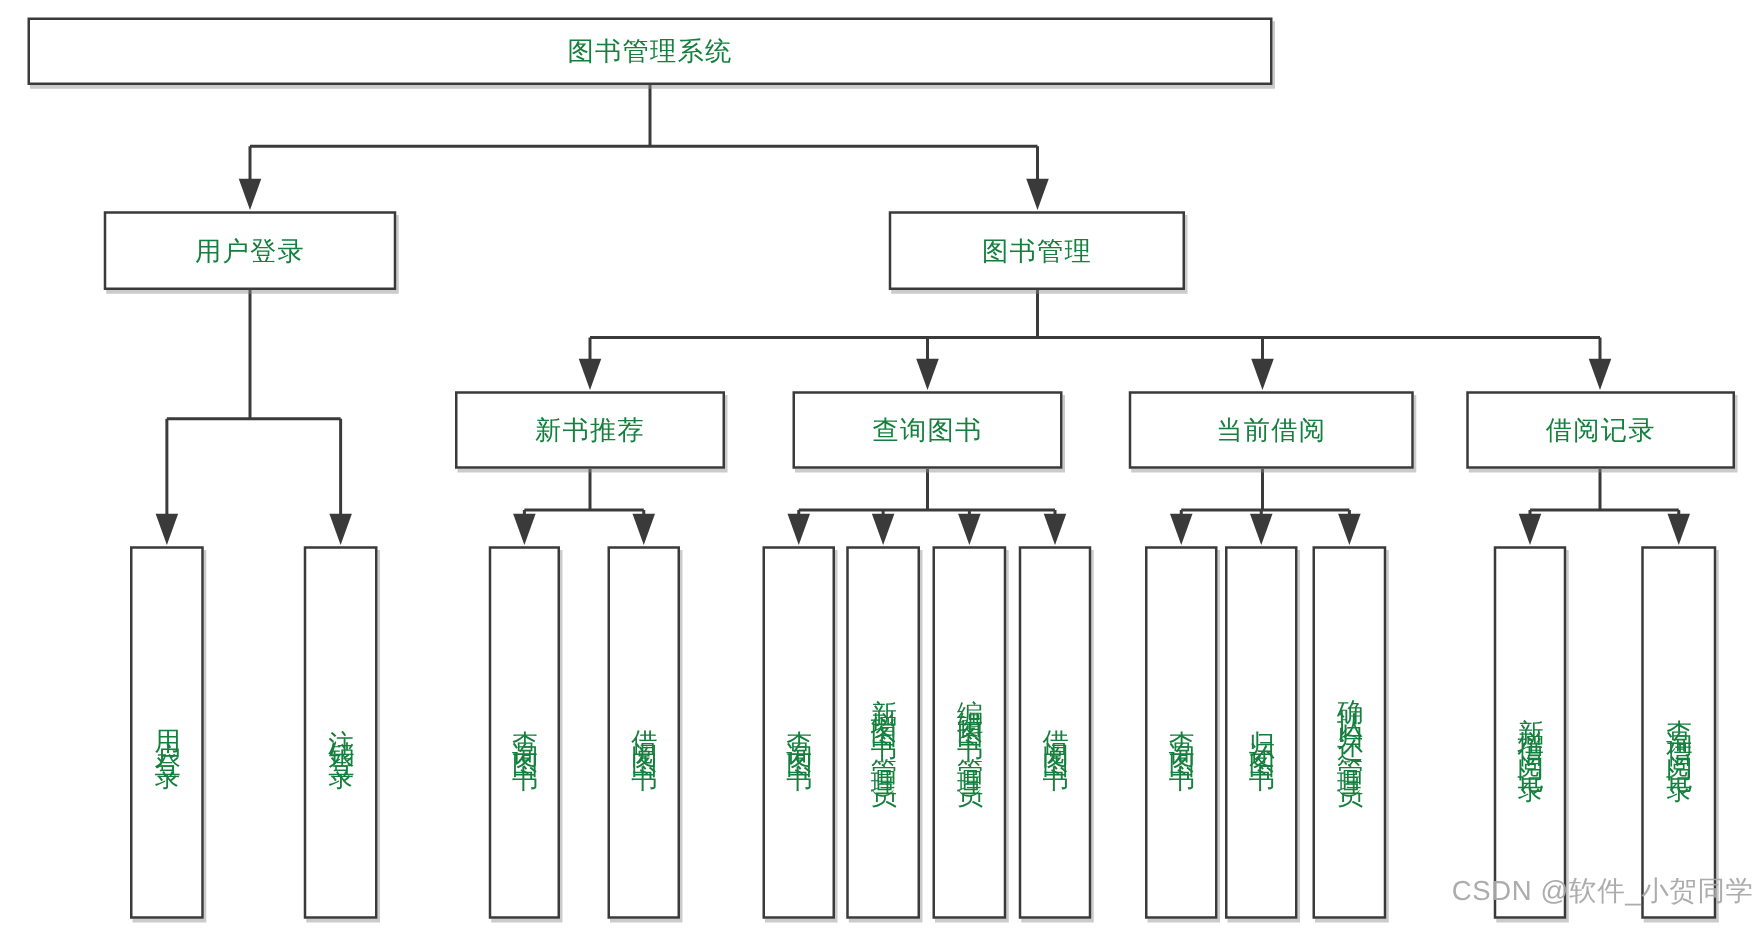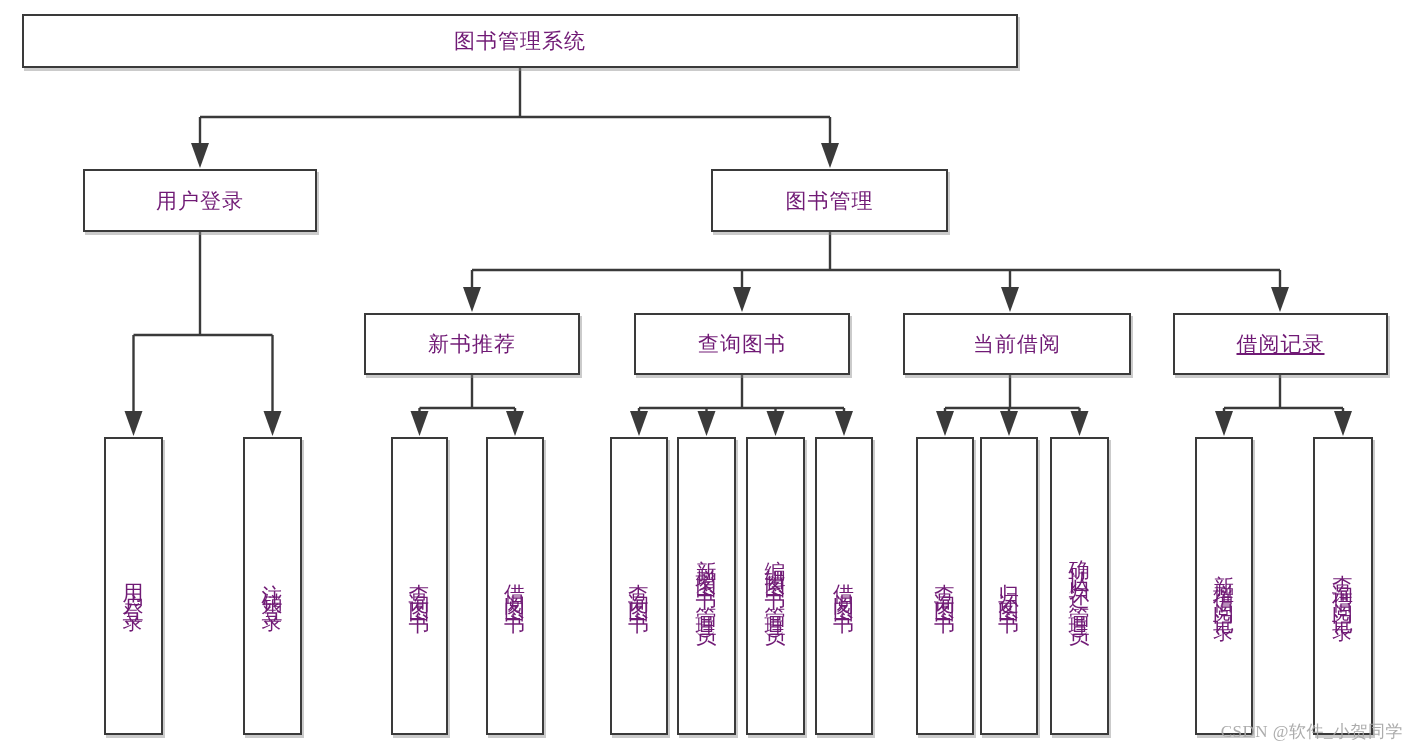--- a/index.html
+++ b/index.html
@@ -6,57 +6,56 @@
   #stage{
     position:relative;width:1405px;height:747px;background:#ffffff;overflow:hidden;
     font-family:"Liberation Sans","DejaVu Sans",sans-serif;color:#333333;
   }
   .wires{position:absolute;left:0;top:0;width:1405px;height:747px;pointer-events:none;}
   .wires line, .wires polyline{stroke:#3a3a3a;stroke-width:2.4;fill:none;}
   .wires polygon{fill:#3a3a3a;stroke:none;}
   .node{
     position:absolute;box-sizing:border-box;border:2.5px solid #3a3a3a;background:#ffffff;
     display:flex;align-items:center;justify-content:center;
-    font-size:21px;letter-spacing:1px;color:#701a75;
+    font-size:21px;letter-spacing:1px;color:#15803d;
     box-shadow:2px 3px 0 rgba(140,140,140,0.45);
   }
   .leaf{
     writing-mode:vertical-rl;text-orientation:mixed;
     font-size:21px;letter-spacing:0.45em;line-height:1;
     padding:4px 0;
   }
   
   #n-root{left:22px;top:14px;width:996px;height:54px;}
   
   #n-login{left:83px;top:169px;width:234px;height:63px;}
   #n-mgmt{left:711px;top:169px;width:237px;height:63px;}
   
   #n-newbook{left:364px;top:313px;width:216px;height:62px;}
   #n-borrow{left:634px;top:313px;width:216px;height:62px;}
   #n-current{left:903px;top:313px;width:228px;height:62px;}
-  #n-records{left:1173px;top:313px;width:215px;height:62px;text-decoration:underline;}
+  #n-records{left:1173px;top:313px;width:215px;height:62px;}
   
   #n-login-user{left:104px;top:437px;width:59px;height:298px;}
   #n-login-logout{left:243px;top:437px;width:59px;height:298px;}
   #n-new-query{left:391px;top:437px;width:57px;height:298px;}
   #n-new-borrow{left:486px;top:437px;width:58px;height:298px;}
   #n-bb-query{left:610px;top:437px;width:58px;height:298px;}
   #n-bb-add{left:677px;top:437px;width:59px;height:298px;}
   #n-bb-edit{left:746px;top:437px;width:59px;height:298px;}
   #n-bb-borrow{left:815px;top:437px;width:58px;height:298px;}
   #n-cb-query{left:916px;top:437px;width:58px;height:298px;}
   #n-cb-return{left:980px;top:437px;width:58px;height:298px;}
   #n-cb-confirm{left:1050px;top:437px;width:59px;height:298px;}
   #n-br-add{left:1195px;top:437px;width:58px;height:298px;}
   #n-br-query{left:1313px;top:437px;width:60px;height:298px;}
   .watermark{
-    position:absolute;right:2px;bottom:4px;
-    font-size:17px;color:rgba(168,168,168,0.95);letter-spacing:0.5px;
+    position:absolute;right:2px;bottom:19px;
+    font-size:22px;color:rgba(168,168,168,0.95);letter-spacing:0.5px;
     white-space:nowrap;
-    font-family:Liberation Serif, serif;
   }
 </style>
 </head>
 <body>
 
 <div id="stage">
 
   <svg class="wires" viewBox="0 0 1405 747">
 
     <line x1="520" y1="68" x2="520" y2="117"></line>

